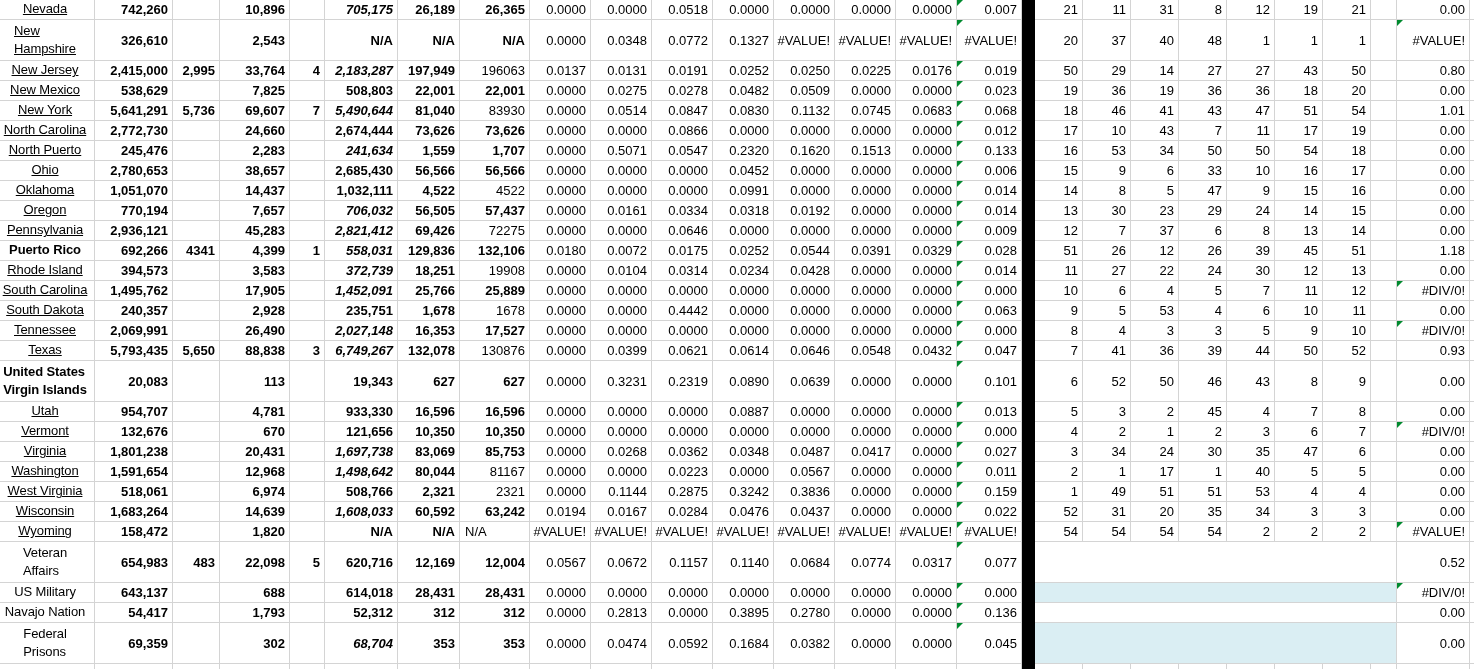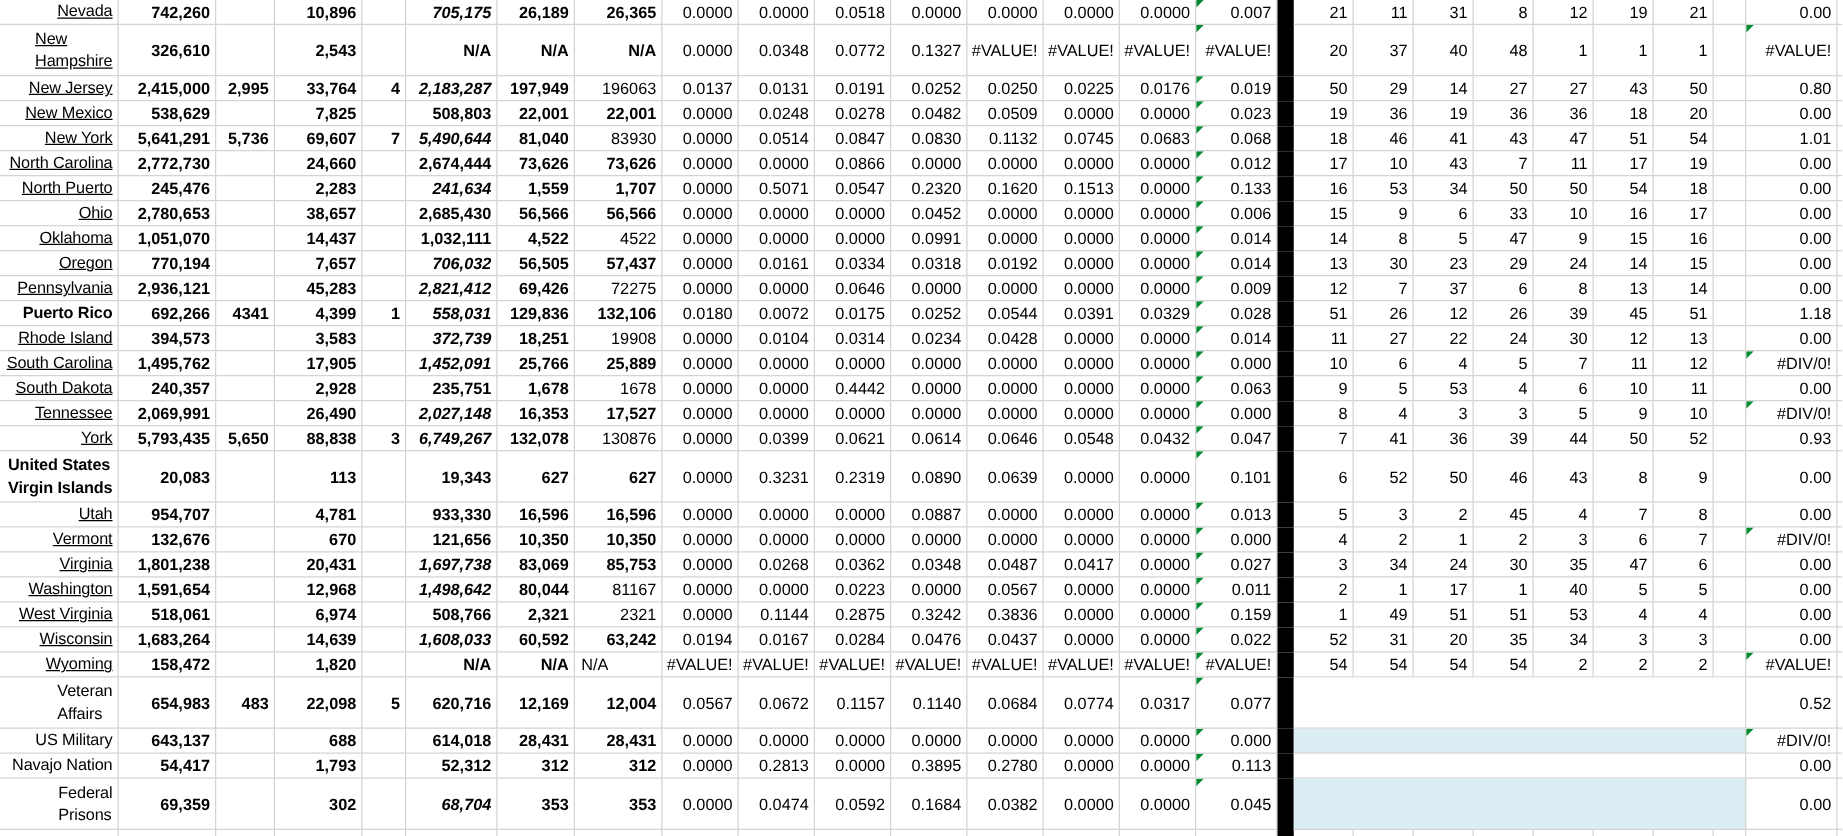--- a/index.html
+++ b/index.html
@@ -15,21 +15,21 @@
       48px 48px 48px 48px 48px 48px 48px 26px 73px 4px;
   }
   .c{
     box-sizing:border-box;position:relative;
     border-right:1px solid var(--g);border-bottom:1px solid var(--g);
     display:flex;align-items:center;justify-content:flex-end;
     padding:0 4px 0 2px;white-space:nowrap;overflow:hidden;
   }
   .bold{font-weight:700;}
   .it{font-style:italic;}
-  .st{justify-content:flex-end;text-align:left;line-height:1.4;
+  .st{justify-content:center;text-align:left;line-height:1.4;
       white-space:pre-line;letter-spacing:-0.1px;padding-left:0;}
   .u{text-decoration:underline;}
   .lft{justify-content:flex-start;padding-left:5px;}
   .dv{background:var(--dv);border:none;}
   .mrg{background:#fff;}
   .band{background:var(--band);}
   .pr{border-bottom:none;}
   .tri{position:absolute;top:0;left:0;width:0;height:0;
        border-top:6px solid var(--tri);border-right:6px solid transparent;}
 </style>
@@ -268,21 +268,21 @@
     <div class="c bold">
       <span>22,001</span>
     </div>
     <div class="c bold">
       <span>22,001</span>
     </div>
     <div class="c">
       <span>0.0000</span>
     </div>
     <div class="c">
-      <span>0.0248</span>
+      <span>0.0275</span>
     </div>
     <div class="c">
       <span>0.0278</span>
     </div>
     <div class="c">
       <span>0.0482</span>
     </div>
     <div class="c">
       <span>0.0509</span>
     </div>
@@ -1166,21 +1166,21 @@
     </div>
     <div class="c">
       <span>10</span>
     </div>
     <div class="c"></div>
     <div class="c">
       <span>#DIV/0!</span>
       <span class="tri"></span>
     </div>
     <div class="c"></div>
-    <div class="c st u"><span>York</span></div>
+    <div class="c st u"><span>Texas</span></div>
     <div class="c bold">
       <span>5,793,435</span>
     </div>
     <div class="c bold">
       <span>5,650</span>
     </div>
     <div class="c bold">
       <span>88,838</span>
     </div>
     <div class="c bold">
@@ -1947,21 +1947,21 @@
     <div class="c">
       <span>0.2780</span>
     </div>
     <div class="c">
       <span>0.0000</span>
     </div>
     <div class="c">
       <span>0.0000</span>
     </div>
     <div class="c">
-      <span>0.113</span>
+      <span>0.136</span>
       <span class="tri"></span>
     </div>
     <div class="c dv"></div>
     <div class="c mrg" style="grid-column: span 8;"></div>
     <div class="c">
       <span>0.00</span>
     </div>
     <div class="c"></div>
     <div class="c st"><span>Federal
 Prisons</span></div>

